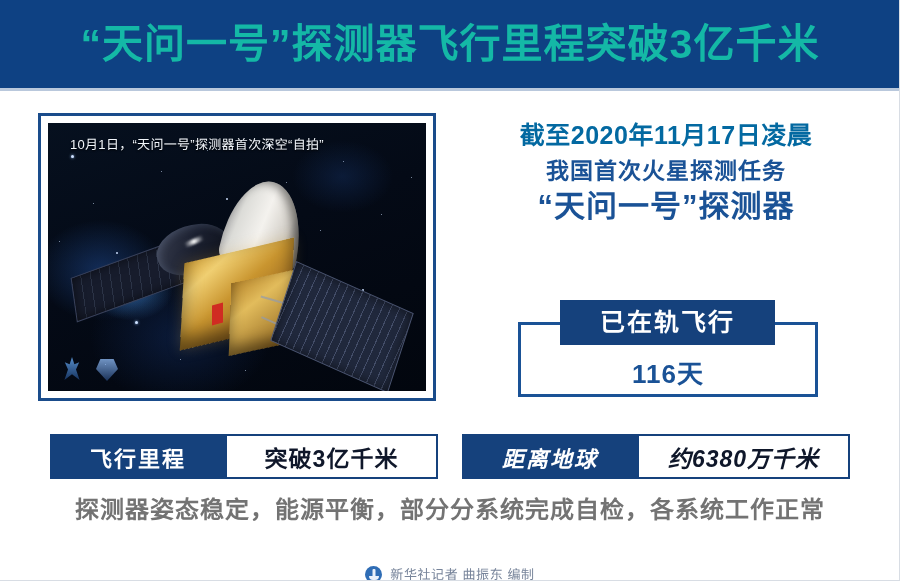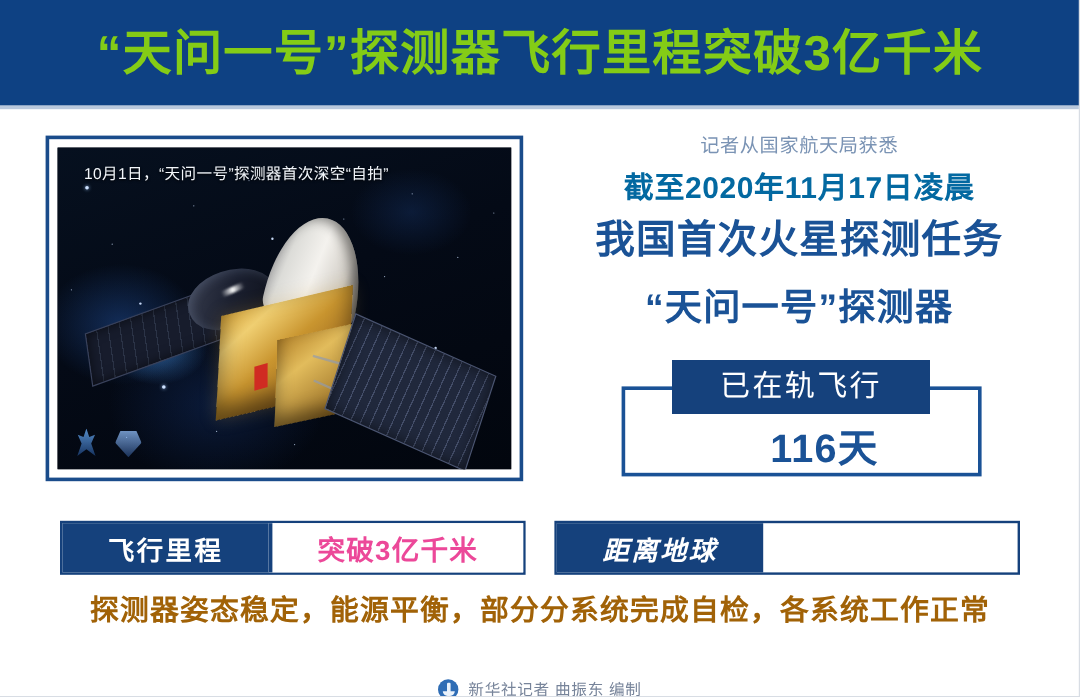--- a/index.html
+++ b/index.html
@@ -19,21 +19,21 @@
   }
 
   
   .header-band{
     position:absolute; left:0; top:0;
     width:900px; height:88px;
     background:#0e4183;
     display:flex; align-items:center; justify-content:center;
   }
   .header-title{
-    color:#84cc16;
+    color:#14b8a6;
     font-size:41px;
     font-weight:bold;
     letter-spacing:1px;
     line-height:1;
     white-space:nowrap;
     text-align:center;
   }
   .header-rule{
     position:absolute; left:0; top:88px;
     width:900px; height:3px;
@@ -200,27 +200,27 @@
     margin-top:8px;
     color:#0369a1;
     font-size:25px;
     font-weight:bold;
     line-height:1.2;
     letter-spacing:.5px;
   }
   .info-mission{
     margin-top:7px;
     color:#1a5296;
-    font-size:33px;
+    font-size:23px;
     font-weight:bold;
     line-height:1.25;
     letter-spacing:1px;
   }
   .info-craft{
-    margin-top:18px;
+    margin-top:2px;
     color:#1a5296;
     font-size:31px;
     font-weight:bold;
     line-height:1.25;
     letter-spacing:1px;
   }
 
   
   .orbit-card{
     position:absolute;
@@ -233,31 +233,31 @@
     position:absolute;
     left:560px; top:300px;
     width:215px; height:45px;
     background:#15417c;
     display:flex; align-items:center; justify-content:center;
     z-index:4;
   }
   .orbit-tab span{
     color:#ffffff;
     font-size:25px;
-    font-weight:normal;
+    font-weight:bold;
     letter-spacing:2px;
     line-height:1;
   }
   .orbit-value{
     position:absolute;
-    left:537px; top:345px;
+    left:518px; top:345px;
     width:300px; height:52px;
     display:flex; align-items:center; justify-content:center;
     color:#1a5296;
-    font-size:33px;
+    font-size:26px;
     font-weight:bold;
     letter-spacing:1px;
     z-index:5;
   }
 
   
   .stat{
     position:absolute;
     top:434px; height:45px;
     display:flex; align-items:stretch;
@@ -270,35 +270,35 @@
     background:#15417c;
     color:#ffffff;
     font-size:22px;
     font-weight:bold;
     letter-spacing:2px;
     display:flex; align-items:center; justify-content:center;
   }
   .stat-value{
     flex:1 1 auto;
     background:#ffffff;
-    color:#ec4899;
+    color:#0f172a;
     font-size:23px;
     font-weight:bold;
     letter-spacing:1px;
     display:flex; align-items:center; justify-content:center;
     border-left:3px solid #15417c;
   }
 
   
   .summary{
     position:absolute;
     left:0; top:496px;
     width:900px;
     text-align:center;
-    color:#a16207;
+    color:#737373;
     font-size:24px;
     font-weight:bold;
     letter-spacing:1px;
     line-height:1.2;
     white-space:nowrap;
   }
 
   
   .credit{
     position:absolute;
@@ -395,38 +395,38 @@
 
       <div class="photo-logos">
         <div class="logo-mark"></div>
         <div class="logo-mark two"></div>
       </div>
 
     </div>
   </div>
 
   <div class="info-col">
-    <div class="info-lead">记者从国家航天局获悉</div>
     <div class="info-date">截至2020年11月17日凌晨</div>
     <div class="info-mission">我国首次火星探测任务</div>
     <div class="info-craft">“天问一号”探测器</div>
   </div>
 
   <div class="orbit-card"></div>
   <div class="orbit-tab">
     <span>已在轨飞行</span>
   </div>
   <div class="orbit-value">116天</div>
 
   <div class="stat left">
     <div class="stat-label">飞行里程</div>
     <div class="stat-value">突破3亿千米</div>
   </div>
   <div class="stat right">
     <div class="stat-label">距离地球</div>
+    <div class="stat-value">约6380万千米</div>
   </div>
 
   <div class="summary">探测器姿态稳定，能源平衡，部分分系统完成自检，各系统工作正常</div>
 
   <div class="credit">
     <div class="credit-logo"></div>
     <div class="credit-text">新华社记者 曲振东 编制</div>
   </div>
 
 </div>

